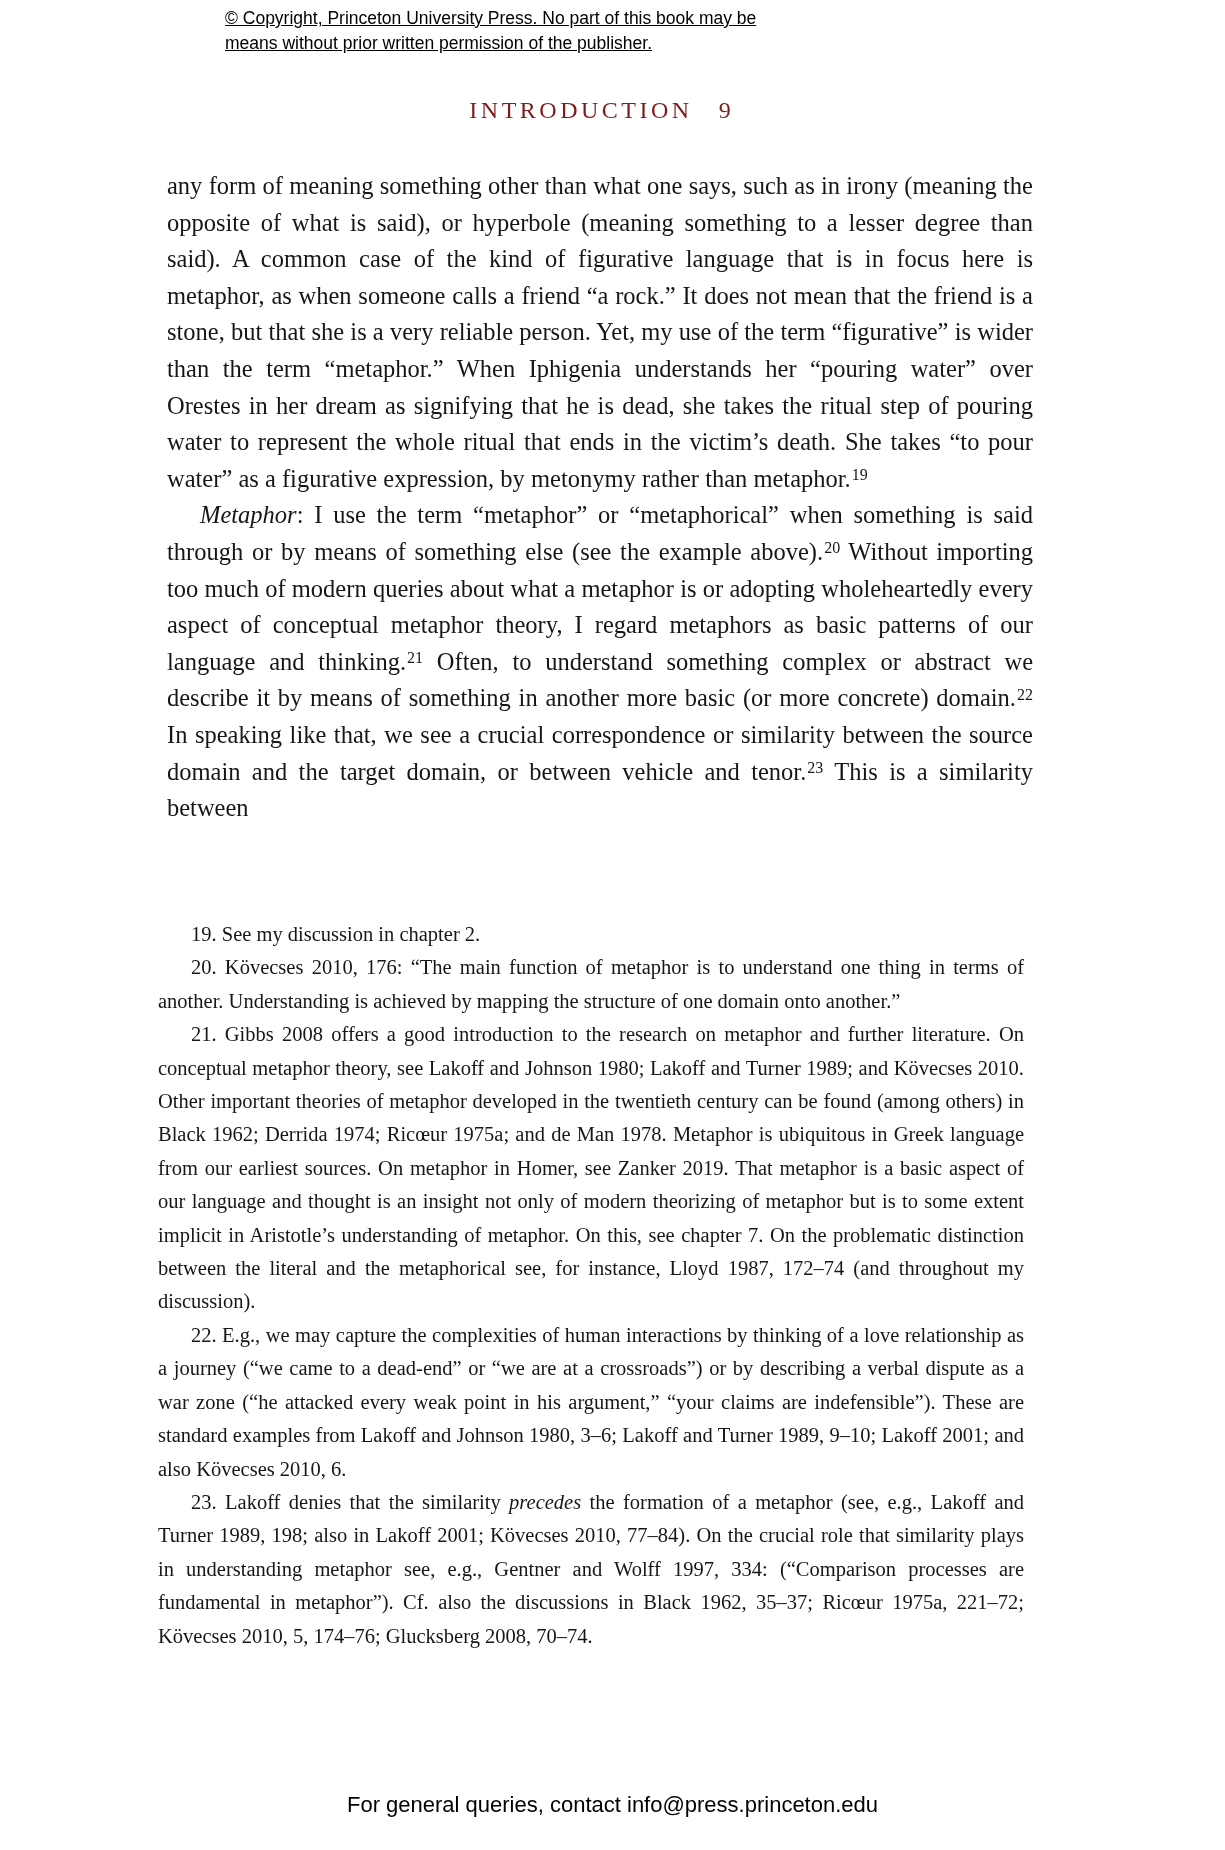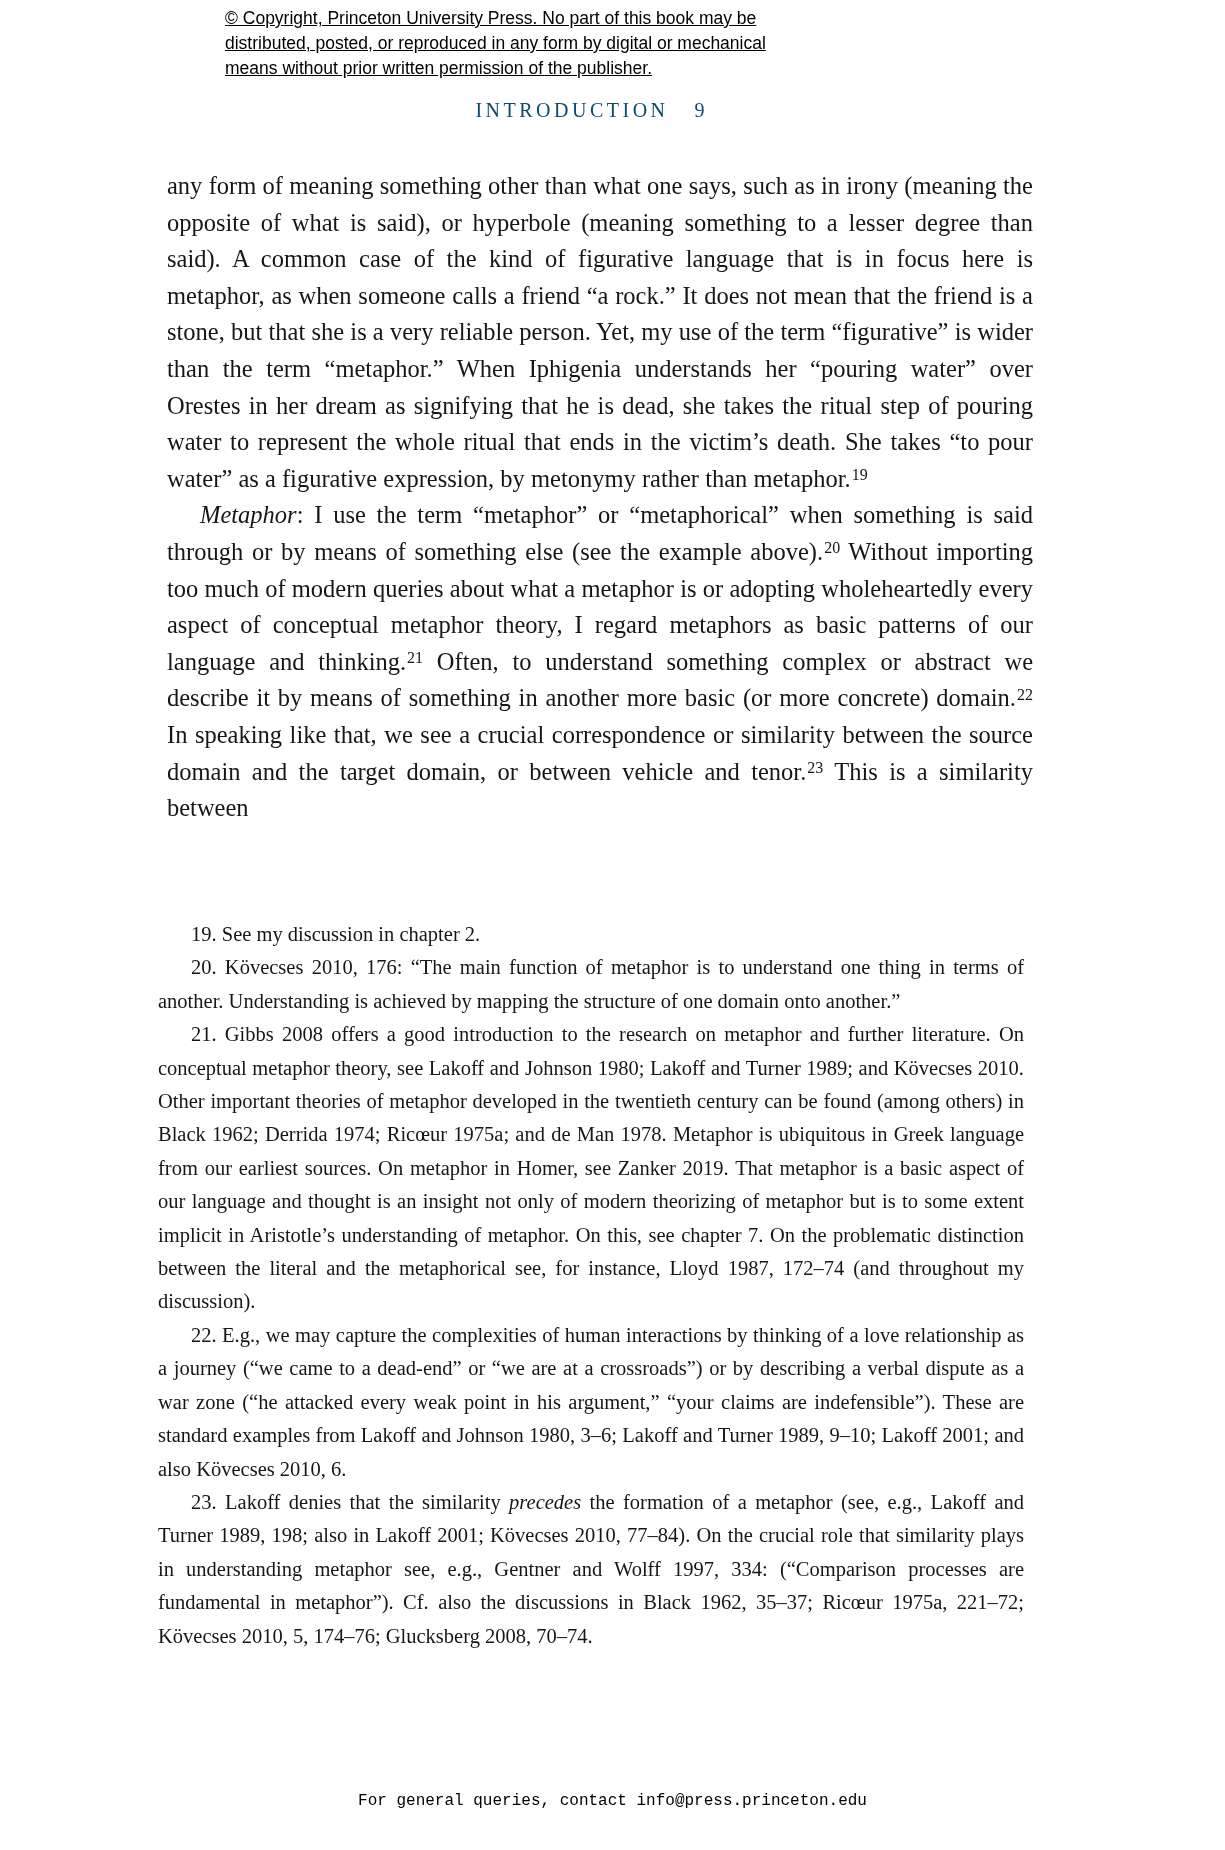--- a/index.html
+++ b/index.html
@@ -23,28 +23,28 @@
     left: 225px;
     top: 6px;
     font-family: "Liberation Sans", sans-serif;
     font-size: 17.5px;
     line-height: 25px;
     color: #000000;
     text-decoration: underline;
   }
   .running-header {
     position: absolute;
-    left: 157px;
+    left: 167px;
     top: 98px;
     width: 866px;
     text-align: center;
     font-family: "Liberation Serif", serif;
-    font-size: 20px;
+    font-size: 24px;
     line-height: 24px;
-    color: #0c4a6e;
+    color: #7f1d1d;
   }
   .rh-title { letter-spacing: 3.5px; }
   .rh-page { margin-left: 26px; letter-spacing: 0; }
   .body-text {
     position: absolute;
     left: 167px;
     top: 168px;
     width: 866px;
     font-size: 24.5px;
     line-height: 36.6px;
@@ -69,33 +69,32 @@
     text-align: justify;
     color: #161616;
   }
   .footnote { text-indent: 33px; }
   .page-footer {
     position: absolute;
     left: 0;
     top: 1792px;
     width: 1225px;
     text-align: center;
-    font-family: Liberation Mono, monospace;
-    font-size: 16px;
+    font-family: Liberation Sans, sans-serif;
+    font-size: 22px;
     color: #000000;
   }
 </style>
 </head>
 <body>
 
 <div class="page">
 
   <div class="copyright">
     <div>© Copyright, Princeton University Press. No part of this book may be</div>
-    <div>distributed, posted, or reproduced in any form by digital or mechanical</div>
     <div>means without prior written permission of the publisher.</div>
   </div>
 
   <div class="running-header">
     <span class="rh-title">INTRODUCTION</span><span class="rh-page">9</span>
   </div>
 
   <div class="body-text">
     <p class="para"><span>any form of meaning something other than what one says, such as in irony (meaning the opposite of what is said), or hyperbole (meaning something to a lesser degree than said). A common case of the kind of figurative language that is in focus here is metaphor, as when someone calls a friend “a rock.” It does not mean that the friend is a stone, but that she is a very reliable person. Yet, my use of the term “figurative” is wider than the term “metaphor.” When Iphigenia understands her “pouring water” over Orestes in her dream as signifying that he is dead, she takes the ritual step of pouring water to represent the whole ritual that ends in the victim’s death. She takes “to pour water” as a figurative expression, by metonymy rather than metaphor.</span><sup class="fn-ref">19</sup></p>
     <p class="para indent"><span class="seg-italic">Metaphor</span><span>: I use the term “metaphor” or “metaphorical” when something is said through or by means of something else (see the example above).</span><sup class="fn-ref">20</sup><span> Without importing too much of modern queries about what a metaphor is or adopting wholeheartedly every aspect of conceptual metaphor theory, I regard metaphors as basic patterns of our language and thinking.</span><sup class="fn-ref">21</sup><span> Often, to understand something complex or abstract we describe it by means of something in another more basic (or more concrete) domain.</span><sup class="fn-ref">22</sup><span> In speaking like that, we see a crucial correspondence or similarity between the source domain and the target domain, or between vehicle and tenor.</span><sup class="fn-ref">23</sup><span> This is a similarity between</span></p>

